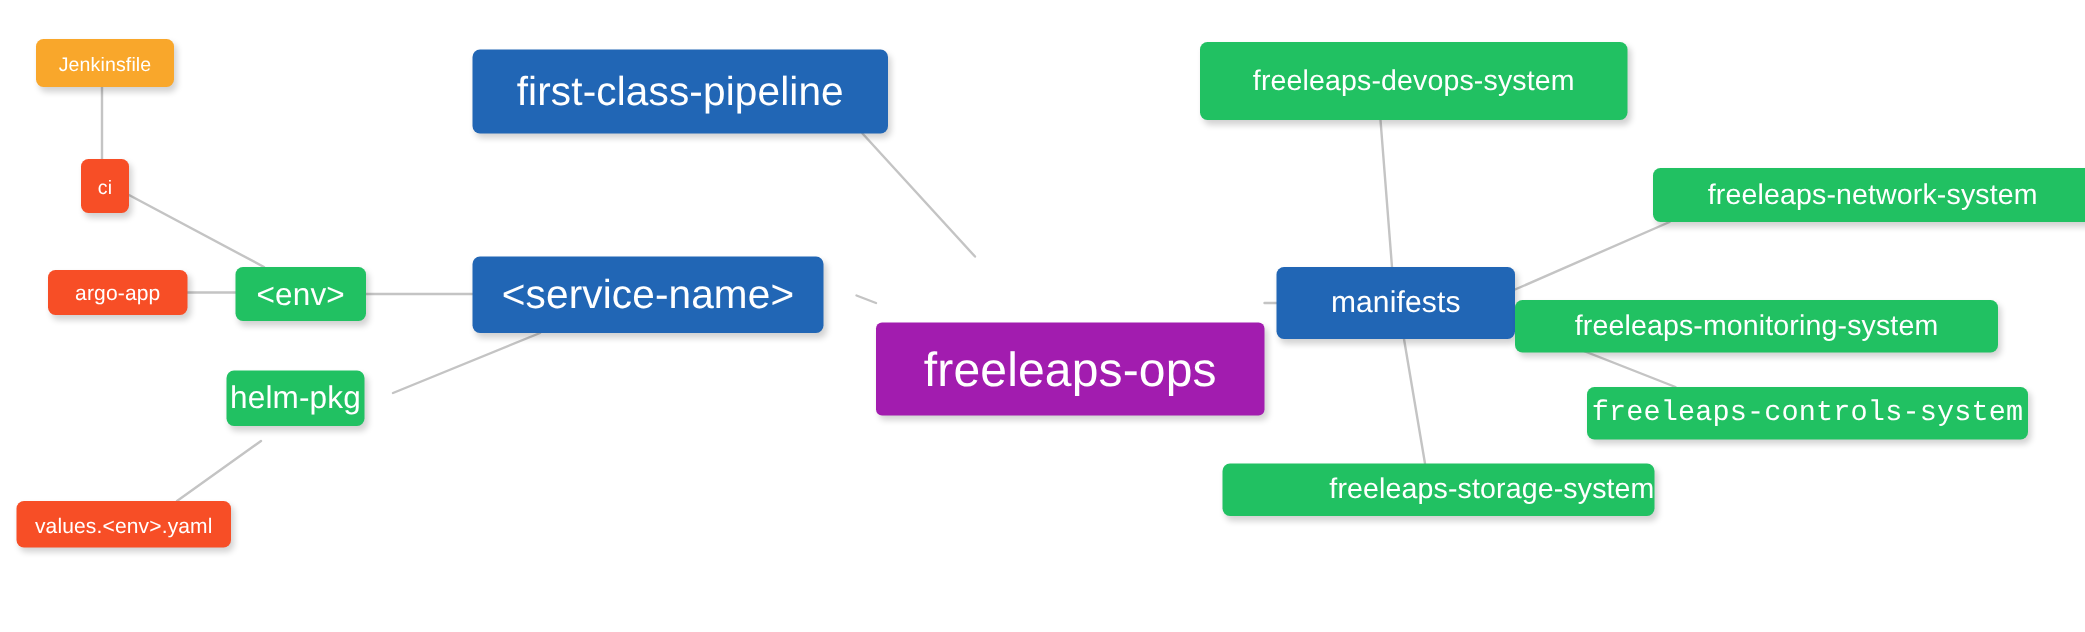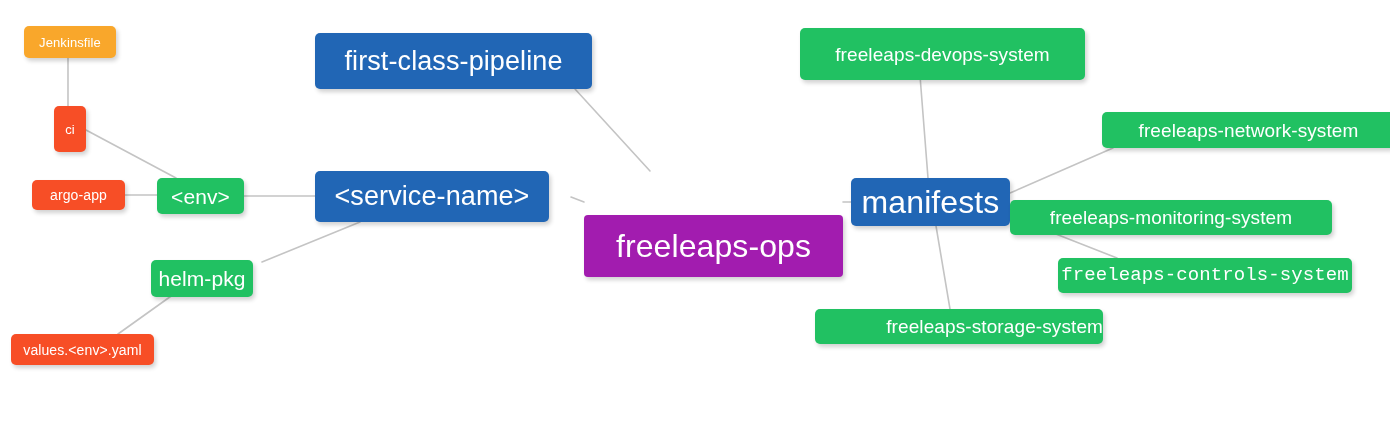--- a/index.html
+++ b/index.html
@@ -74,33 +74,33 @@
   <div id="nodes">
       <div class="node root" style="left: 584px; top: 171px; width: 259px; height: 62px; font-size: 32px;">
         <span>freeleaps-ops</span>
       </div>
       <div class="node blue" style="left: 315px; top: 33px; width: 277px; height: 56px; font-size: 27px;">
         <span>first-class-pipeline</span>
       </div>
       <div class="node blue" style="left: 315px; top: 171px; width: 234px; height: 51px; font-size: 27px;">
         <span>&lt;service-name&gt;</span>
       </div>
-      <div class="node blue" style="left: 851px; top: 178px; width: 159px; height: 48px; font-size: 32px;">
+      <div class="node blue" style="left: 851px; top: 178px; width: 159px; height: 48px; font-size: 20px;">
         <span>manifests</span>
       </div>
       <div class="node green" style="left: 157px; top: 178px; width: 87px; height: 36px; font-size: 21px;">
         <span>&lt;env&gt;</span>
       </div>
-      <div class="node green" style="left: 151px; top: 260px; width: 102px; height: 37px; font-size: 21px;">
+      <div class="node green" style="left: 151px; top: 247px; width: 92px; height: 37px; font-size: 21px;">
         <span>helm-pkg</span>
       </div>
       <div class="node orange" style="left: 24px; top: 26px; width: 92px; height: 32px; font-size: 13px;">
         <span>Jenkinsfile</span>
       </div>
-      <div class="node red" style="left: 54px; top: 106px; width: 32px; height: 46px; font-size: 13px;">
+      <div class="node red" style="left: 54px; top: 106px; width: 32px; height: 36px; font-size: 13px;">
         <span>ci</span>
       </div>
       <div class="node red" style="left: 32px; top: 180px; width: 93px; height: 30px; font-size: 14px;">
         <span>argo-app</span>
       </div>
       <div class="node red" style="left: 11px; top: 334px; width: 143px; height: 31px; font-size: 14px;">
         <span>values.&lt;env&gt;.yaml</span>
       </div>
       <div class="node green" style="left: 800px; top: 28px; width: 285px; height: 52px; font-size: 19px;">
         <span>freeleaps-devops-system</span>

